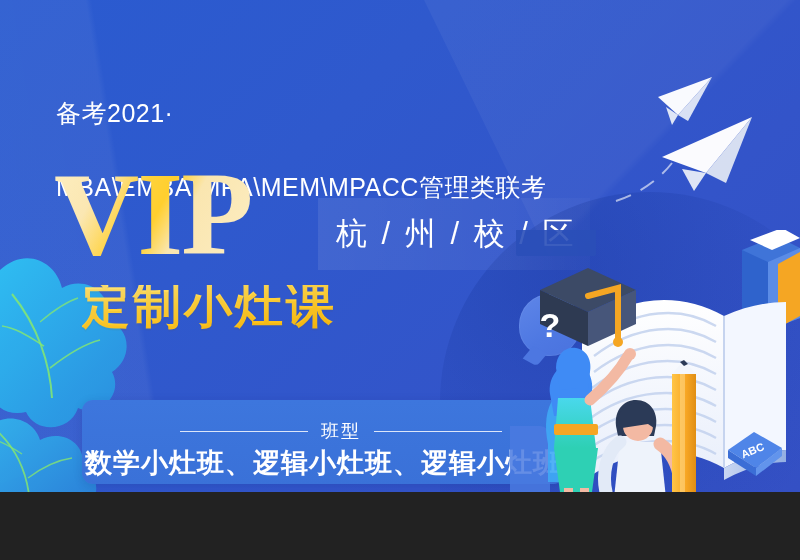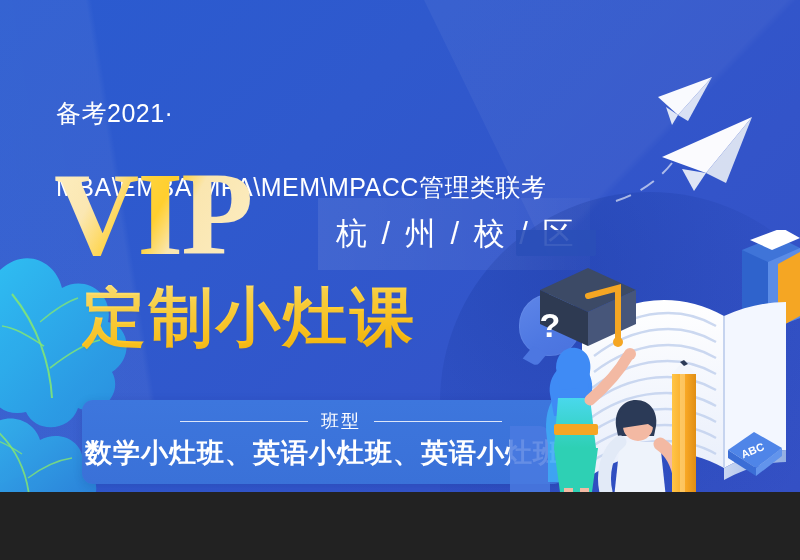--- a/index.html
+++ b/index.html
@@ -119,31 +119,32 @@
     letter-spacing: 3px;
     font-weight: 300;
     line-height: 42px;
   }
 
   
   .sub-head {
     position: absolute;
     left: 82px;
     top: 285px;
-    font-size: 64px;
+    font-size: 48px;
     font-weight: 700;
     line-height: 1.0;
     letter-spacing: 3px;
     background: linear-gradient(175deg, #ffe47a 0%, #ffd33f 38%, #ffc51f 70%, #f6b609 100%);
     -webkit-background-clip: text;
     background-clip: text;
     color: transparent;
     -webkit-text-fill-color: transparent;
     text-shadow: 0 2px 0 rgba(120,80,0,0.06);
     white-space: nowrap;
+    font-family: Liberation Mono, monospace;
   }
 
   
   .q-bubble {
     position: absolute;
     left: 519px;
     top: 294px;
     width: 62px;
     height: 62px;
     border-radius: 50% 50% 50% 46%;
@@ -181,21 +182,21 @@
     height: 84px;
     background: linear-gradient(180deg, #3d76dd 0%, #3a71d8 100%);
     border-radius: 11px;
     box-shadow: 0 2px 10px rgba(10,30,100,0.14);
   }
   .info-title-row {
     display: flex;
     align-items: center;
     justify-content: center;
     gap: 13px;
-    margin-top: 10px;
+    margin-top: 20px;
     padding-left: 36px;
   }
   .info-rule {
     width: 128px;
     height: 1px;
     background: rgba(255,255,255,0.82);
   }
   .info-title {
     color: #ffffff;
     font-size: 18px;
@@ -302,21 +303,21 @@
   <div class="q-bubble">
     <span class="q-mark">?</span>
   </div>
 
   <div class="info-box">
     <div class="info-title-row">
       <span class="info-rule"></span>
       <span class="info-title">班型</span>
       <span class="info-rule"></span>
     </div>
-    <div class="info-sub">数学小灶班、英语小灶班、英语小灶班</div>
+    <div class="info-sub">数学小灶班、逻辑小灶班、逻辑小灶班</div>
   </div>
 
   <svg class="illustration" viewBox="0 0 290 330">
     <defs>
       <linearGradient id="pageg" x1="0" y1="0" x2="0" y2="1">
         <stop offset="0%" stop-color="#ffffff"></stop>
         <stop offset="100%" stop-color="#e8eefb"></stop>
       </linearGradient>
       <linearGradient id="bookside" x1="0" y1="0" x2="1" y2="0">
         <stop offset="0%" stop-color="#c9d7f2"></stop>

